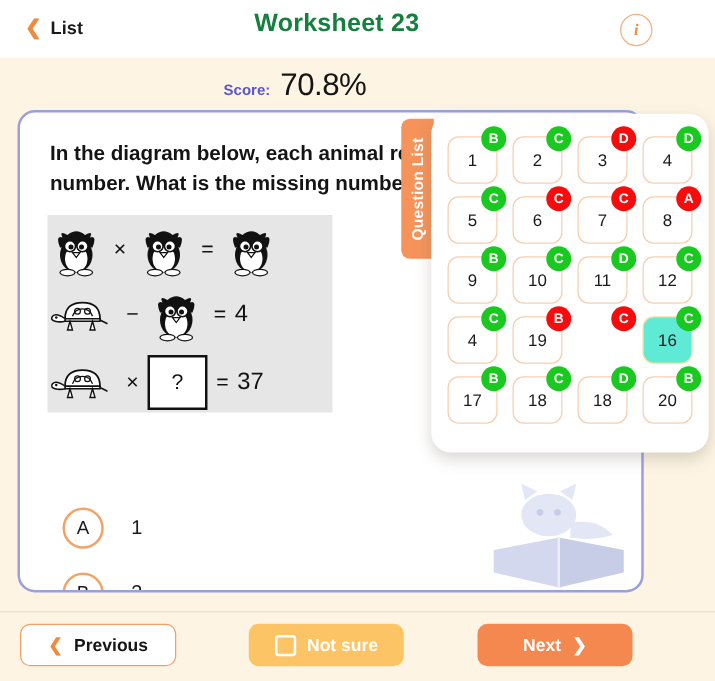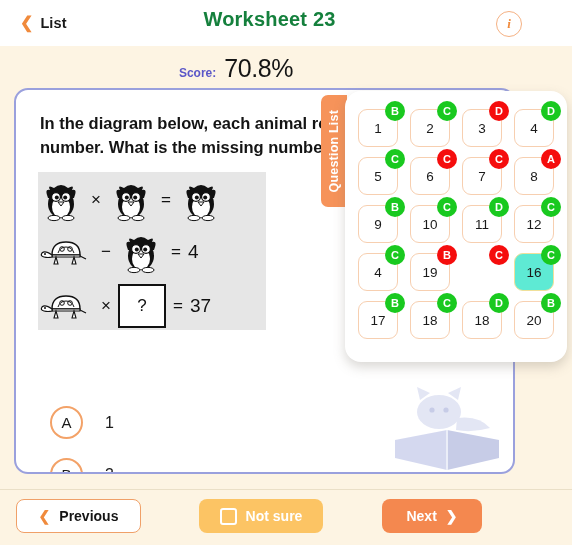--- a/index.html
+++ b/index.html
@@ -121,21 +121,21 @@
   .btn{
     position:absolute;top:9px;height:34px;border-radius:8px;
     display:flex;align-items:center;justify-content:center;gap:9px;
     font-size:14px;font-weight:bold;cursor:pointer;box-sizing:border-box;
   }
   .btn-prev{left:16px;width:125px;background:#ffffff;border:1.6px solid #f0a068;color:#151515;}
   .btn-prev .chev{color:#f08a3c;font-size:14px;}
   .btn-notsure{left:199px;width:124px;background:#fbc濃;}
   .btn-notsure{background:#fcc464;color:#ffffff;}
   .chk{width:13px;height:13px;border:2px solid #ffffff;border-radius:3px;}
-  .btn-next{left:382px;width:100px;background:#f4884f;color:#ffffff;}
+  .btn-next{left:382px;width:124px;background:#f4884f;color:#ffffff;}
   .btn-next .chev{font-size:14px;}
 </style>
 </head>
 <body>
 
 <div id="app">
 
   <div class="topbar">
     <div class="quit">
       <span class="chev">❮</span>

